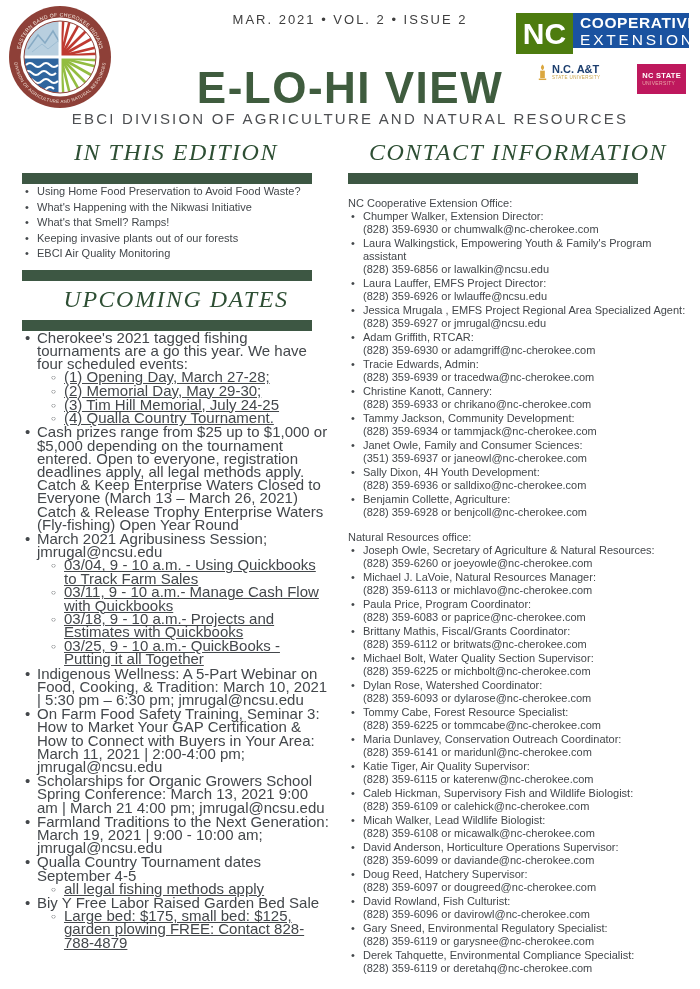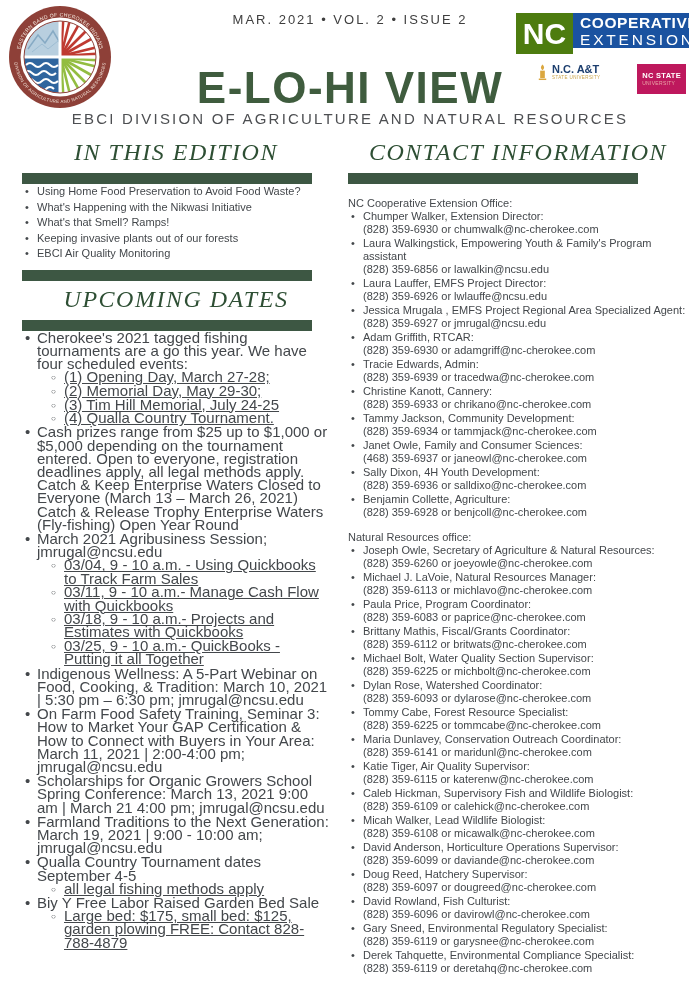--- a/index.html
+++ b/index.html
@@ -307,21 +307,21 @@
             <div>(828) 359-6933 or chrikano@nc-cherokee.com</div>
           </li>
 
           <li class="b1">
             <div>Tammy Jackson, Community Development:</div>
             <div>(828) 359-6934 or tammjack@nc-cherokee.com</div>
           </li>
 
           <li class="b1">
             <div>Janet Owle, Family and Consumer Sciences:</div>
-            <div>(468) 359-6937 or janeowl@nc-cherokee.com</div>
+            <div>(351) 359-6937 or janeowl@nc-cherokee.com</div>
           </li>
 
           <li class="b1">
             <div>Sally Dixon, 4H Youth Development:</div>
             <div>(828) 359-6936 or salldixo@nc-cherokee.com</div>
           </li>
 
           <li class="b1">
             <div>Benjamin Collette, Agriculture:</div>
             <div>(828) 359-6928 or benjcoll@nc-cherokee.com</div>

